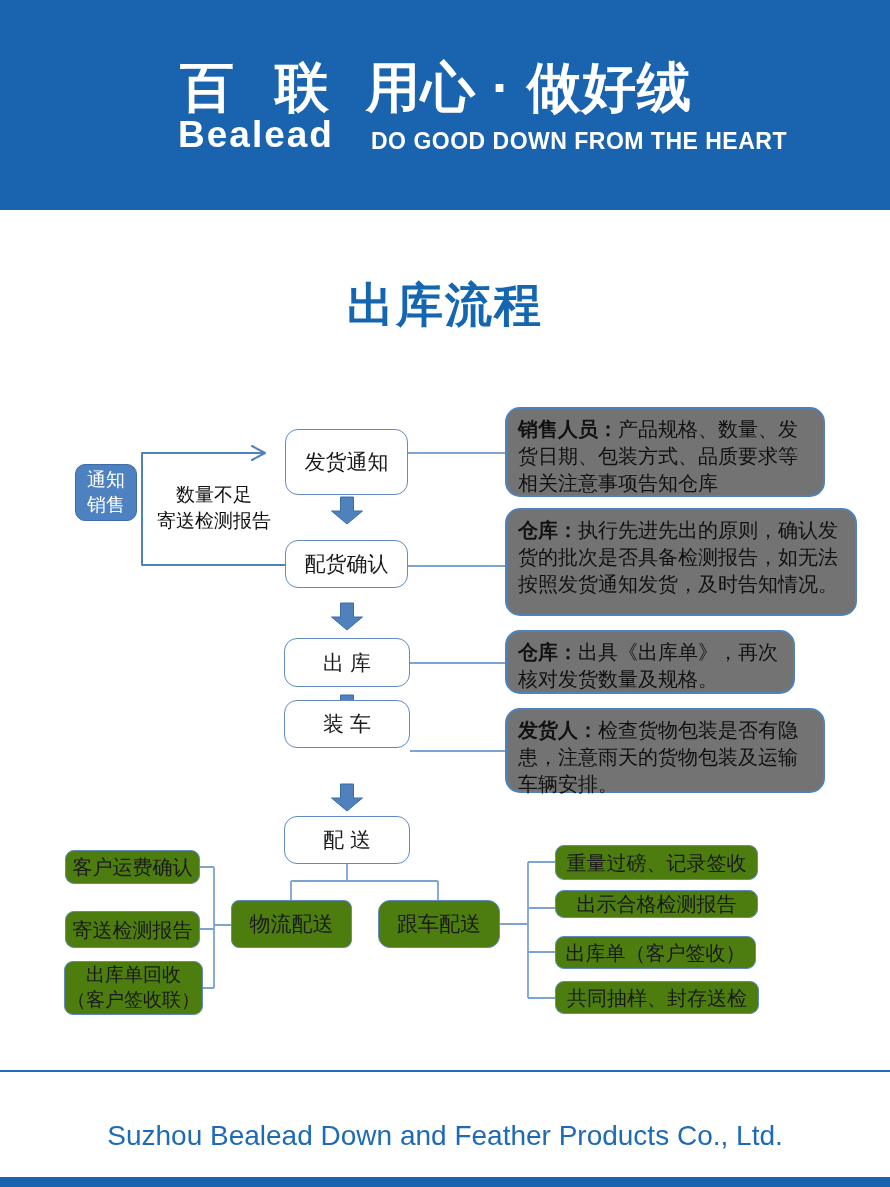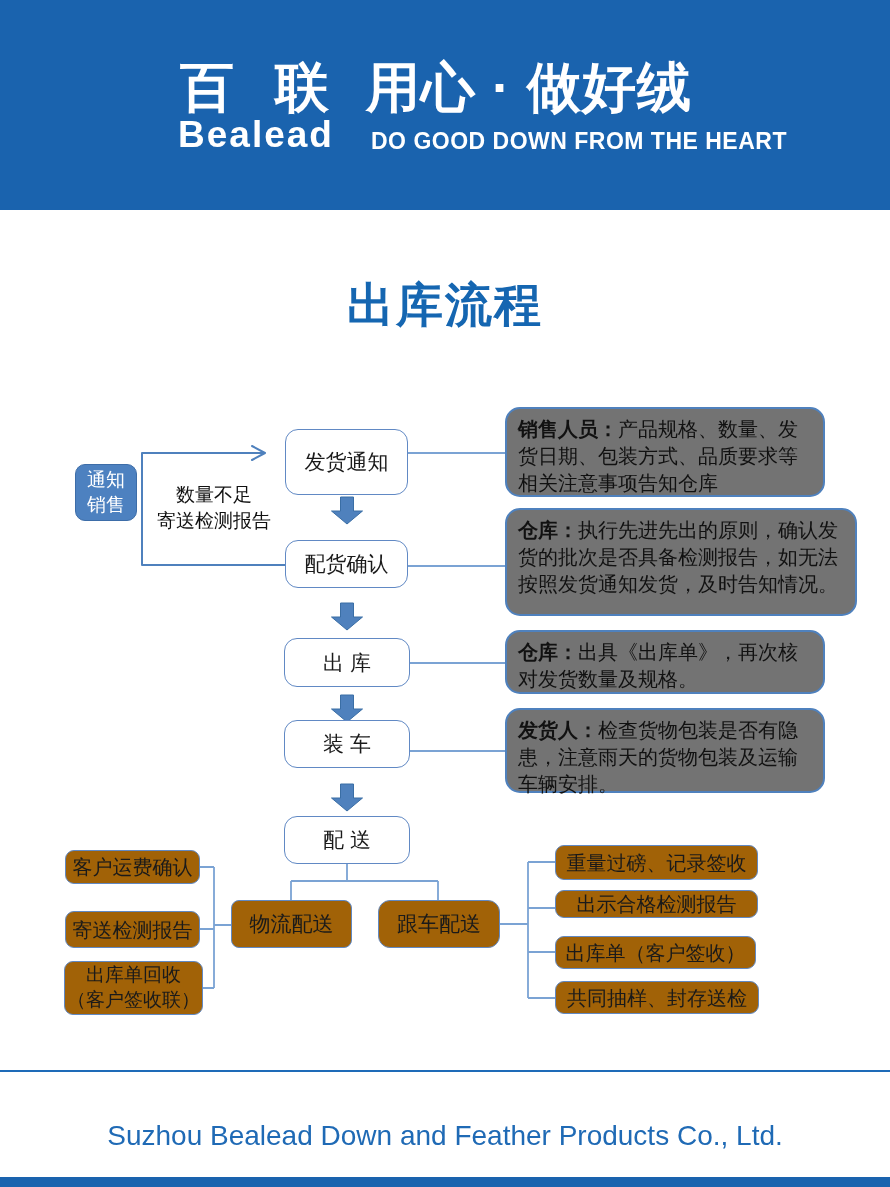--- a/index.html
+++ b/index.html
@@ -20,32 +20,32 @@
   .fbox{position:absolute;background:#fff;border:1.6px solid #6189c4;border-radius:13px;
     display:flex;align-items:center;justify-content:center;font-size:21px;color:#1a1a1a;box-sizing:border-box;}
   .side-box{position:absolute;left:75px;top:464px;width:62px;height:57px;background:#4d81c0;
     border:1px solid #3d6da8;border-radius:10px;color:#fff;font-size:19px;line-height:1.3;
     display:flex;flex-direction:column;align-items:center;justify-content:center;text-align:center;box-sizing:border-box;}
   .feedback-label{position:absolute;left:138px;top:482px;width:152px;text-align:center;
     font-size:19px;line-height:1.38;color:#111;}
   .note-box{position:absolute;background:#737373;border:2px solid var(--steel-blue,#4f81bd);border-radius:15px;
     padding:7px 11px;font-size:20px;line-height:1.36;color:#111;box-sizing:border-box;}
   .note-box b{font-weight:bold;}
-  .sbox{position:absolute;background:#a16207;border:1.6px solid #6189c4;border-radius:9px;
+  .sbox{position:absolute;background:#4d7c0f;border:1.6px solid #6189c4;border-radius:9px;
     display:flex;flex-direction:column;align-items:center;justify-content:center;text-align:center;
     font-size:20px;color:#1a1a1a;line-height:1.3;box-sizing:border-box;}
   
   .b-step1{left:285px;top:429px;width:123px;height:66px;}
   .b-step2{left:285px;top:540px;width:123px;height:48px;}
   .b-step3{left:284px;top:638px;width:126px;height:49px;}
-  .b-step4{left:284px;top:720px;width:126px;height:48px;}
+  .b-step4{left:284px;top:700px;width:126px;height:48px;}
   .b-step5{left:284px;top:816px;width:126px;height:48px;}
   .n1{left:505px;top:407px;width:320px;height:90px;}
   .n2{left:505px;top:508px;width:352px;height:108px;}
-  .n3{left:505px;top:630px;width:320px;height:64px;}
+  .n3{left:505px;top:630px;width:290px;height:64px;}
   .n4{left:505px;top:708px;width:320px;height:85px;}
   .t1{left:65px;top:850px;width:135px;height:34px;}
   .t2{left:65px;top:911px;width:135px;height:37px;}
   .t3{left:64px;top:961px;width:139px;height:54px;font-size:19px;}
   .br1{left:231px;top:900px;width:121px;height:48px;border-radius:8px;font-size:21px;}
   .br2{left:378px;top:900px;width:122px;height:48px;border-radius:12px;font-size:21px;}
   .r1{left:555px;top:845px;width:203px;height:35px;}
   .r2{left:555px;top:890px;width:203px;height:28px;}
   .r3{left:555px;top:936px;width:201px;height:33px;}
   .r4{left:555px;top:981px;width:204px;height:33px;}

